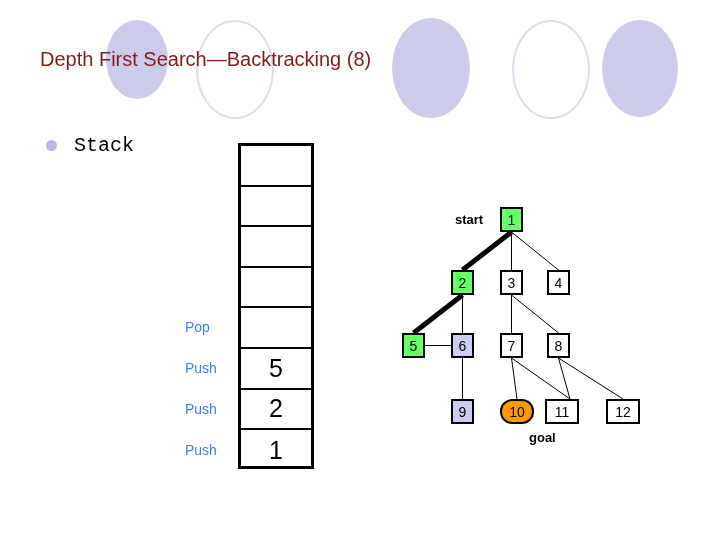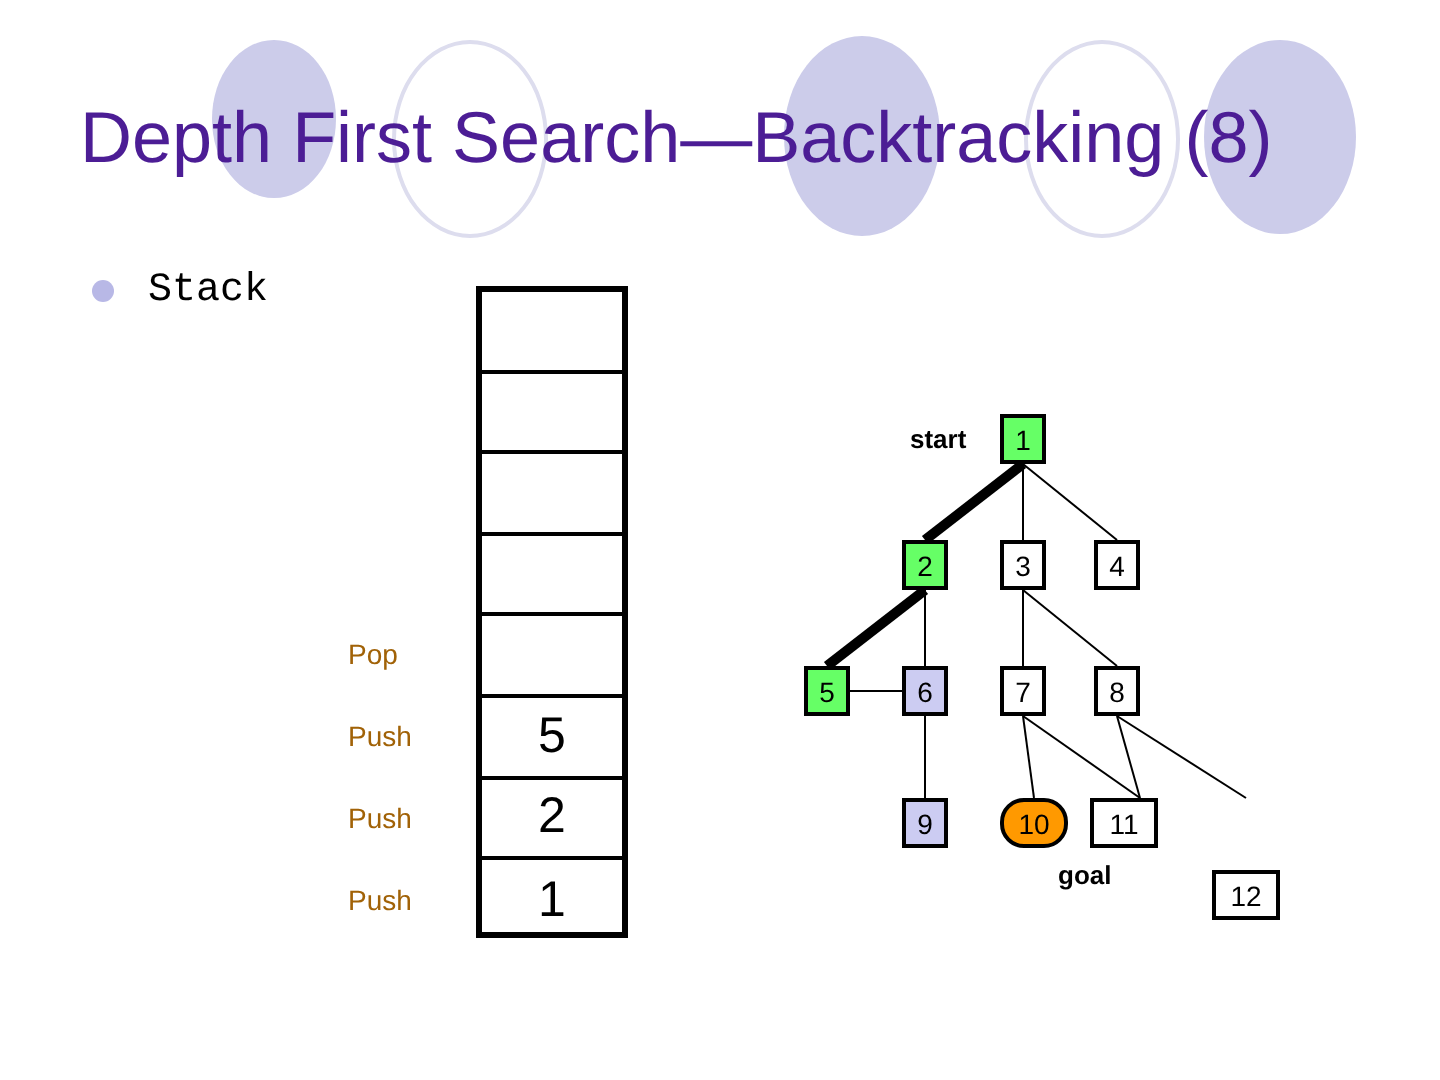--- a/index.html
+++ b/index.html
@@ -13,21 +13,21 @@
   #slide{position:absolute;left:0;top:0;width:720px;height:540px;}
 
   
   .deco{position:absolute;border-radius:50%;}
   .deco.filled{background:#ccccea;}
   .deco.hollow{background:transparent;border:2px solid #ddddee;}
 
   
   #title{
     position:absolute;left:40px;top:48px;width:650px;
-    font-size:36px;color:#4c1d95;letter-spacing:0px;white-space:nowrap;
+    font-size:20px;color:#7f1d1d;letter-spacing:0px;white-space:nowrap;
   }
 
   
   #bullet-row{position:absolute;left:46px;top:134px;display:flex;align-items:center;font-family:Liberation Mono, monospace;}
   #bullet-dot{
     width:11px;height:11px;border-radius:50%;
     background:#b8b8e6;margin-right:17px;flex:0 0 auto;
   }
   #bullet-label{font-size:20px;color:#000;}
 
@@ -39,21 +39,21 @@
   .stack-cell{
     height:40.6px;box-sizing:border-box;
     border-bottom:2px solid #000;
     display:flex;align-items:center;justify-content:center;
     font-size:25px;color:#000;
   }
   .stack-cell:last-child{border-bottom:none;}
 
   
   .op-label{
-    position:absolute;left:174px;font-size:14px;color:#a16207;
+    position:absolute;left:185px;font-size:14px;color:#3b82f6;
   }
 
   
   #tree{position:absolute;left:0;top:0;width:720px;height:540px;}
   .node{
     position:absolute;box-sizing:border-box;
     border:2px solid #000;background:#ffffff;
     display:flex;align-items:center;justify-content:center;
     font-size:14px;color:#000;z-index:3;
   }
@@ -120,18 +120,18 @@
       <div class="node green" style="left: 451px; top: 270px; width: 23px; height: 25px;">2</div>
       <div class="node" style="left: 500px; top: 270px; width: 23px; height: 25px;">3</div>
       <div class="node" style="left: 547px; top: 270px; width: 23px; height: 25px;">4</div>
       <div class="node green" style="left: 402px; top: 333px; width: 23px; height: 25px;">5</div>
       <div class="node lav" style="left: 451px; top: 333px; width: 23px; height: 25px;">6</div>
       <div class="node" style="left: 500px; top: 333px; width: 23px; height: 25px;">7</div>
       <div class="node" style="left: 547px; top: 333px; width: 23px; height: 25px;">8</div>
       <div class="node lav" style="left: 451px; top: 399px; width: 23px; height: 25px;">9</div>
       <div class="node orange" style="left: 500px; top: 399px; width: 34px; height: 25px; border-radius: 12px;">10</div>
       <div class="node" style="left: 545px; top: 399px; width: 34px; height: 25px;">11</div>
-      <div class="node" style="left: 606px; top: 399px; width: 34px; height: 25px; margin-top: 36px;">12</div>
+      <div class="node" style="left: 606px; top: 399px; width: 34px; height: 25px;">12</div>
       <div class="tree-text" style="left: 455px; top: 212px;">start</div>
       <div class="tree-text" style="left: 529px; top: 430px;">goal</div>
     </div>
 
 </div>
 
 </body></html>

